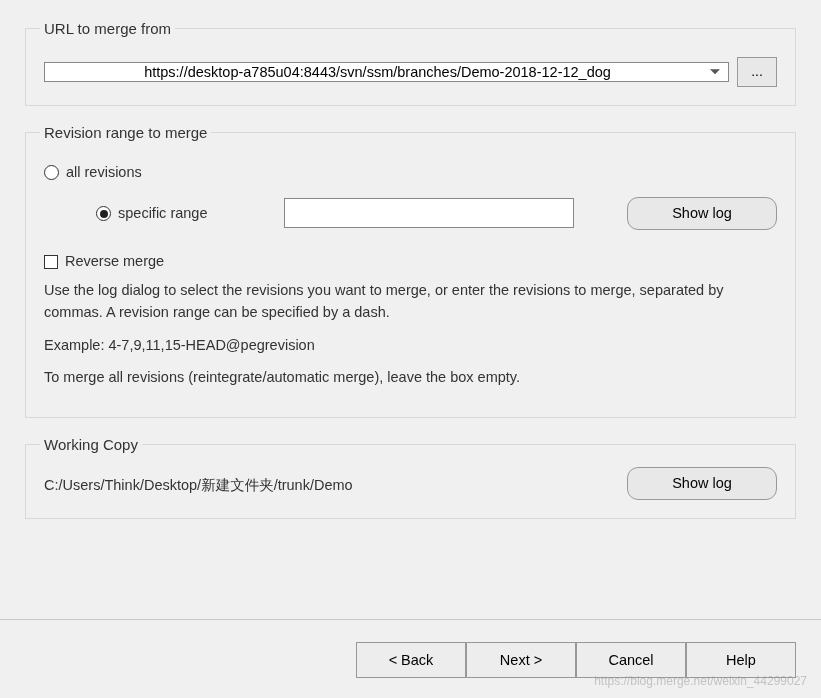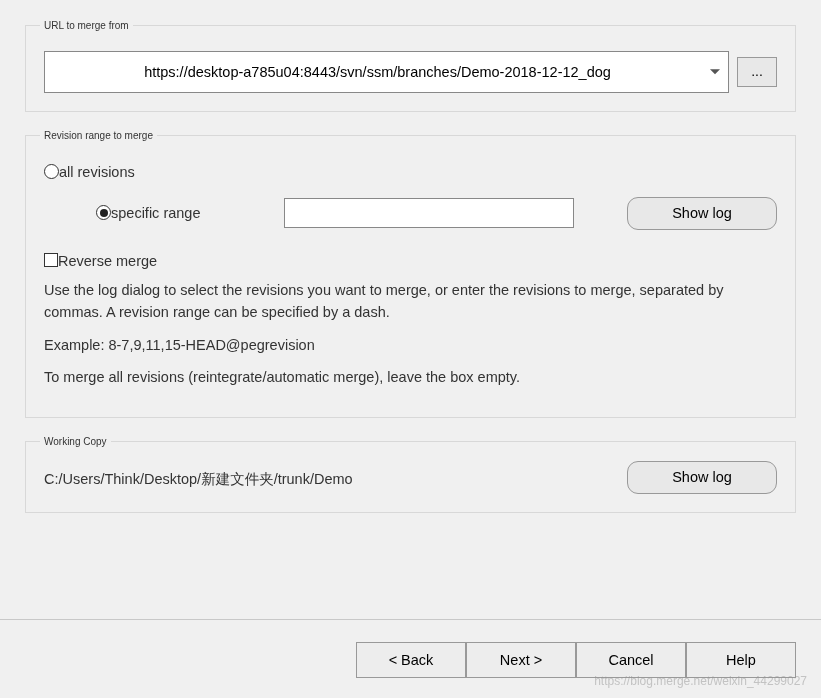--- a/index.html
+++ b/index.html
@@ -26,33 +26,33 @@
       flex: 1;
     }
     fieldset {
       border: 1px solid #d8d8d8;
       margin: 10px 0 18px 0;
       padding: 14px 18px 18px 18px;
       position: relative;
     }
     legend {
       color: #333;
-      font-size: 10px;
+      font-size: 15px;
       padding: 0 4px;
       margin-left: -4px;
     }
     .url-row {
       display: flex;
       gap: 8px;
       align-items: center;
       margin-top: 6px;
     }
     .url-select {
       flex: 1;
-      height: 42px;
+      height: 20px;
       border: 1px solid #888;
       background: #fff;
       padding: 0 28px 0 10px;
       font-size: 14.5px;
       position: relative;
       display: flex;
       align-items: center;
       justify-content: center;
     }
     .url-value {
@@ -75,21 +75,22 @@
       height: 30px;
       border: 1px solid #999;
       background: #e8e8e8;
       font-size: 14px;
       text-align: center;
       line-height: 26px;
       cursor: pointer;
     }
     .radio-row, .check-row {
       display: flex;
-      align-items: flex-start;
+      align-items: flex-end;
+      gap: 7px;
       margin: 9px 0;
       font-size: 14.5px;
       color: #333;
     }
     .radio {
       width: 15px;
       height: 15px;
       border: 1.2px solid #333;
       border-radius: 50%;
       position: relative;
@@ -221,21 +222,21 @@
         <div class="range-input" value=""></div>
         <div class="btn btn-showlog">Show log</div>
       </div>
 
       <div class="check-row" style="margin-top:16px;">
         <span class="checkbox"></span>
         <span>Reverse merge</span>
       </div>
 
       <div class="info-text">Use the log dialog to select the revisions you want to merge, or enter the revisions to merge, separated by commas. A revision range can be specified by a dash.</div>
-      <div class="info-text">Example: 8-7,9,11,15-HEAD@pegrevision</div>
+      <div class="info-text">Example: 4-7,9,11,15-HEAD@pegrevision</div>
       <div class="info-text">To merge all revisions (reintegrate/automatic merge), leave the box empty.</div>
     </fieldset>
 
     <fieldset>
       <legend>Working Copy</legend>
       <div class="working-copy-row">
         <div class="wc-path">C:/Users/Think/Desktop/新建文件夹/trunk/Demo</div>
         <div class="btn btn-showlog">Show log</div>
       </div>
     </fieldset>

